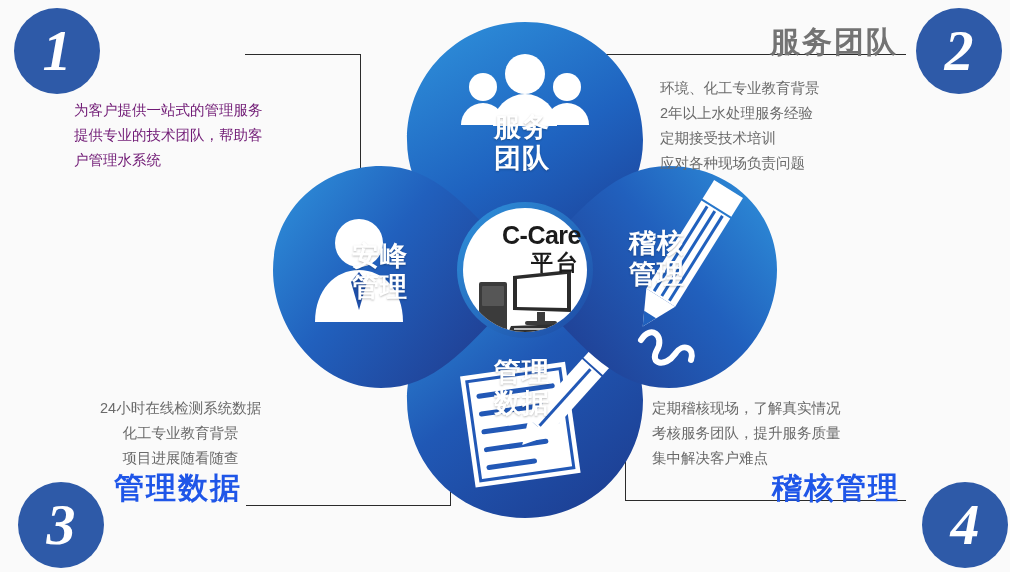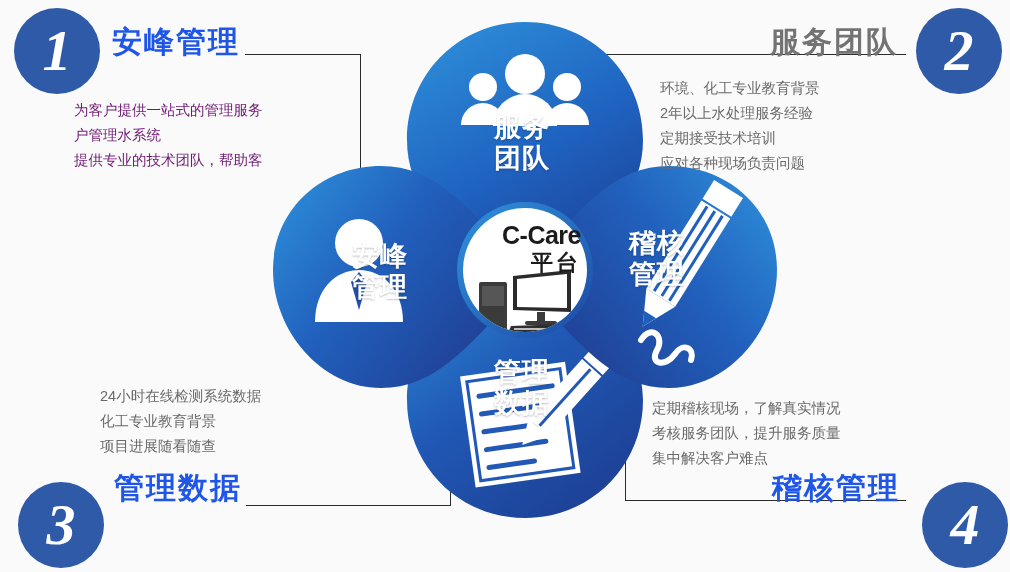--- a/index.html
+++ b/index.html
@@ -46,21 +46,21 @@
   
   .body-text{
     position:absolute;
     color:#6a6a6a;
     font-size:14.5px;
     line-height:25px;
     white-space:nowrap;
   }
   .p1{left:74px;top:98px;}
   .p2{left:660px;top:76px;}
-  .p3{left:100px;top:384px;}
+  .p3{left:100px;top:396px;text-align:center;}
   .p4{left:652px;top:396px;}
 
   
   .line{position:absolute;background:#2b2b2b;}
   .h{height:1px;}
   .v{width:1px;}
   
   .l1a{left:245px;top:54px;width:116px;}
   .l1b{left:360px;top:54px;height:136px;}
   
@@ -282,29 +282,28 @@
   <div class="center-label">
     <span class="en">C-Care</span>
     <span class="cn">平台</span>
   </div>
 
   <div class="badge b1" style="background: rgb(46, 90, 168);">1</div>
   <div class="badge b2" style="background: rgb(46, 90, 168);">2</div>
   <div class="badge b3" style="background: rgb(46, 90, 168);">3</div>
   <div class="badge b4" style="background: rgb(46, 90, 168);">4</div>
 
-  <div class="sec-title t1" style="color: rgb(31, 86, 232);">安峰管理</div>
   <div class="sec-title t2" style="color: #737373;">服务团队</div>
   <div class="sec-title t4" style="color: rgb(31, 86, 232);">稽核管理</div>
   <div class="sec-title t3" style="color: rgb(31, 86, 232);">管理数据</div>
 
   <div class="body-text p1" style="color: #701a75;">
       <div>为客户提供一站式的管理服务</div>
+      <div>提供专业的技术团队，帮助客</div>
       <div>户管理水系统</div>
-      <div>提供专业的技术团队，帮助客</div>
     </div>
   <div class="body-text p2" style="color: rgb(106, 106, 106);">
       <div>环境、化工专业教育背景</div>
       <div>2年以上水处理服务经验</div>
       <div>定期接受技术培训</div>
       <div>应对各种现场负责问题</div>
     </div>
   <div class="body-text p3" style="color: rgb(106, 106, 106);">
       <div>24小时在线检测系统数据</div>
       <div>化工专业教育背景</div>

